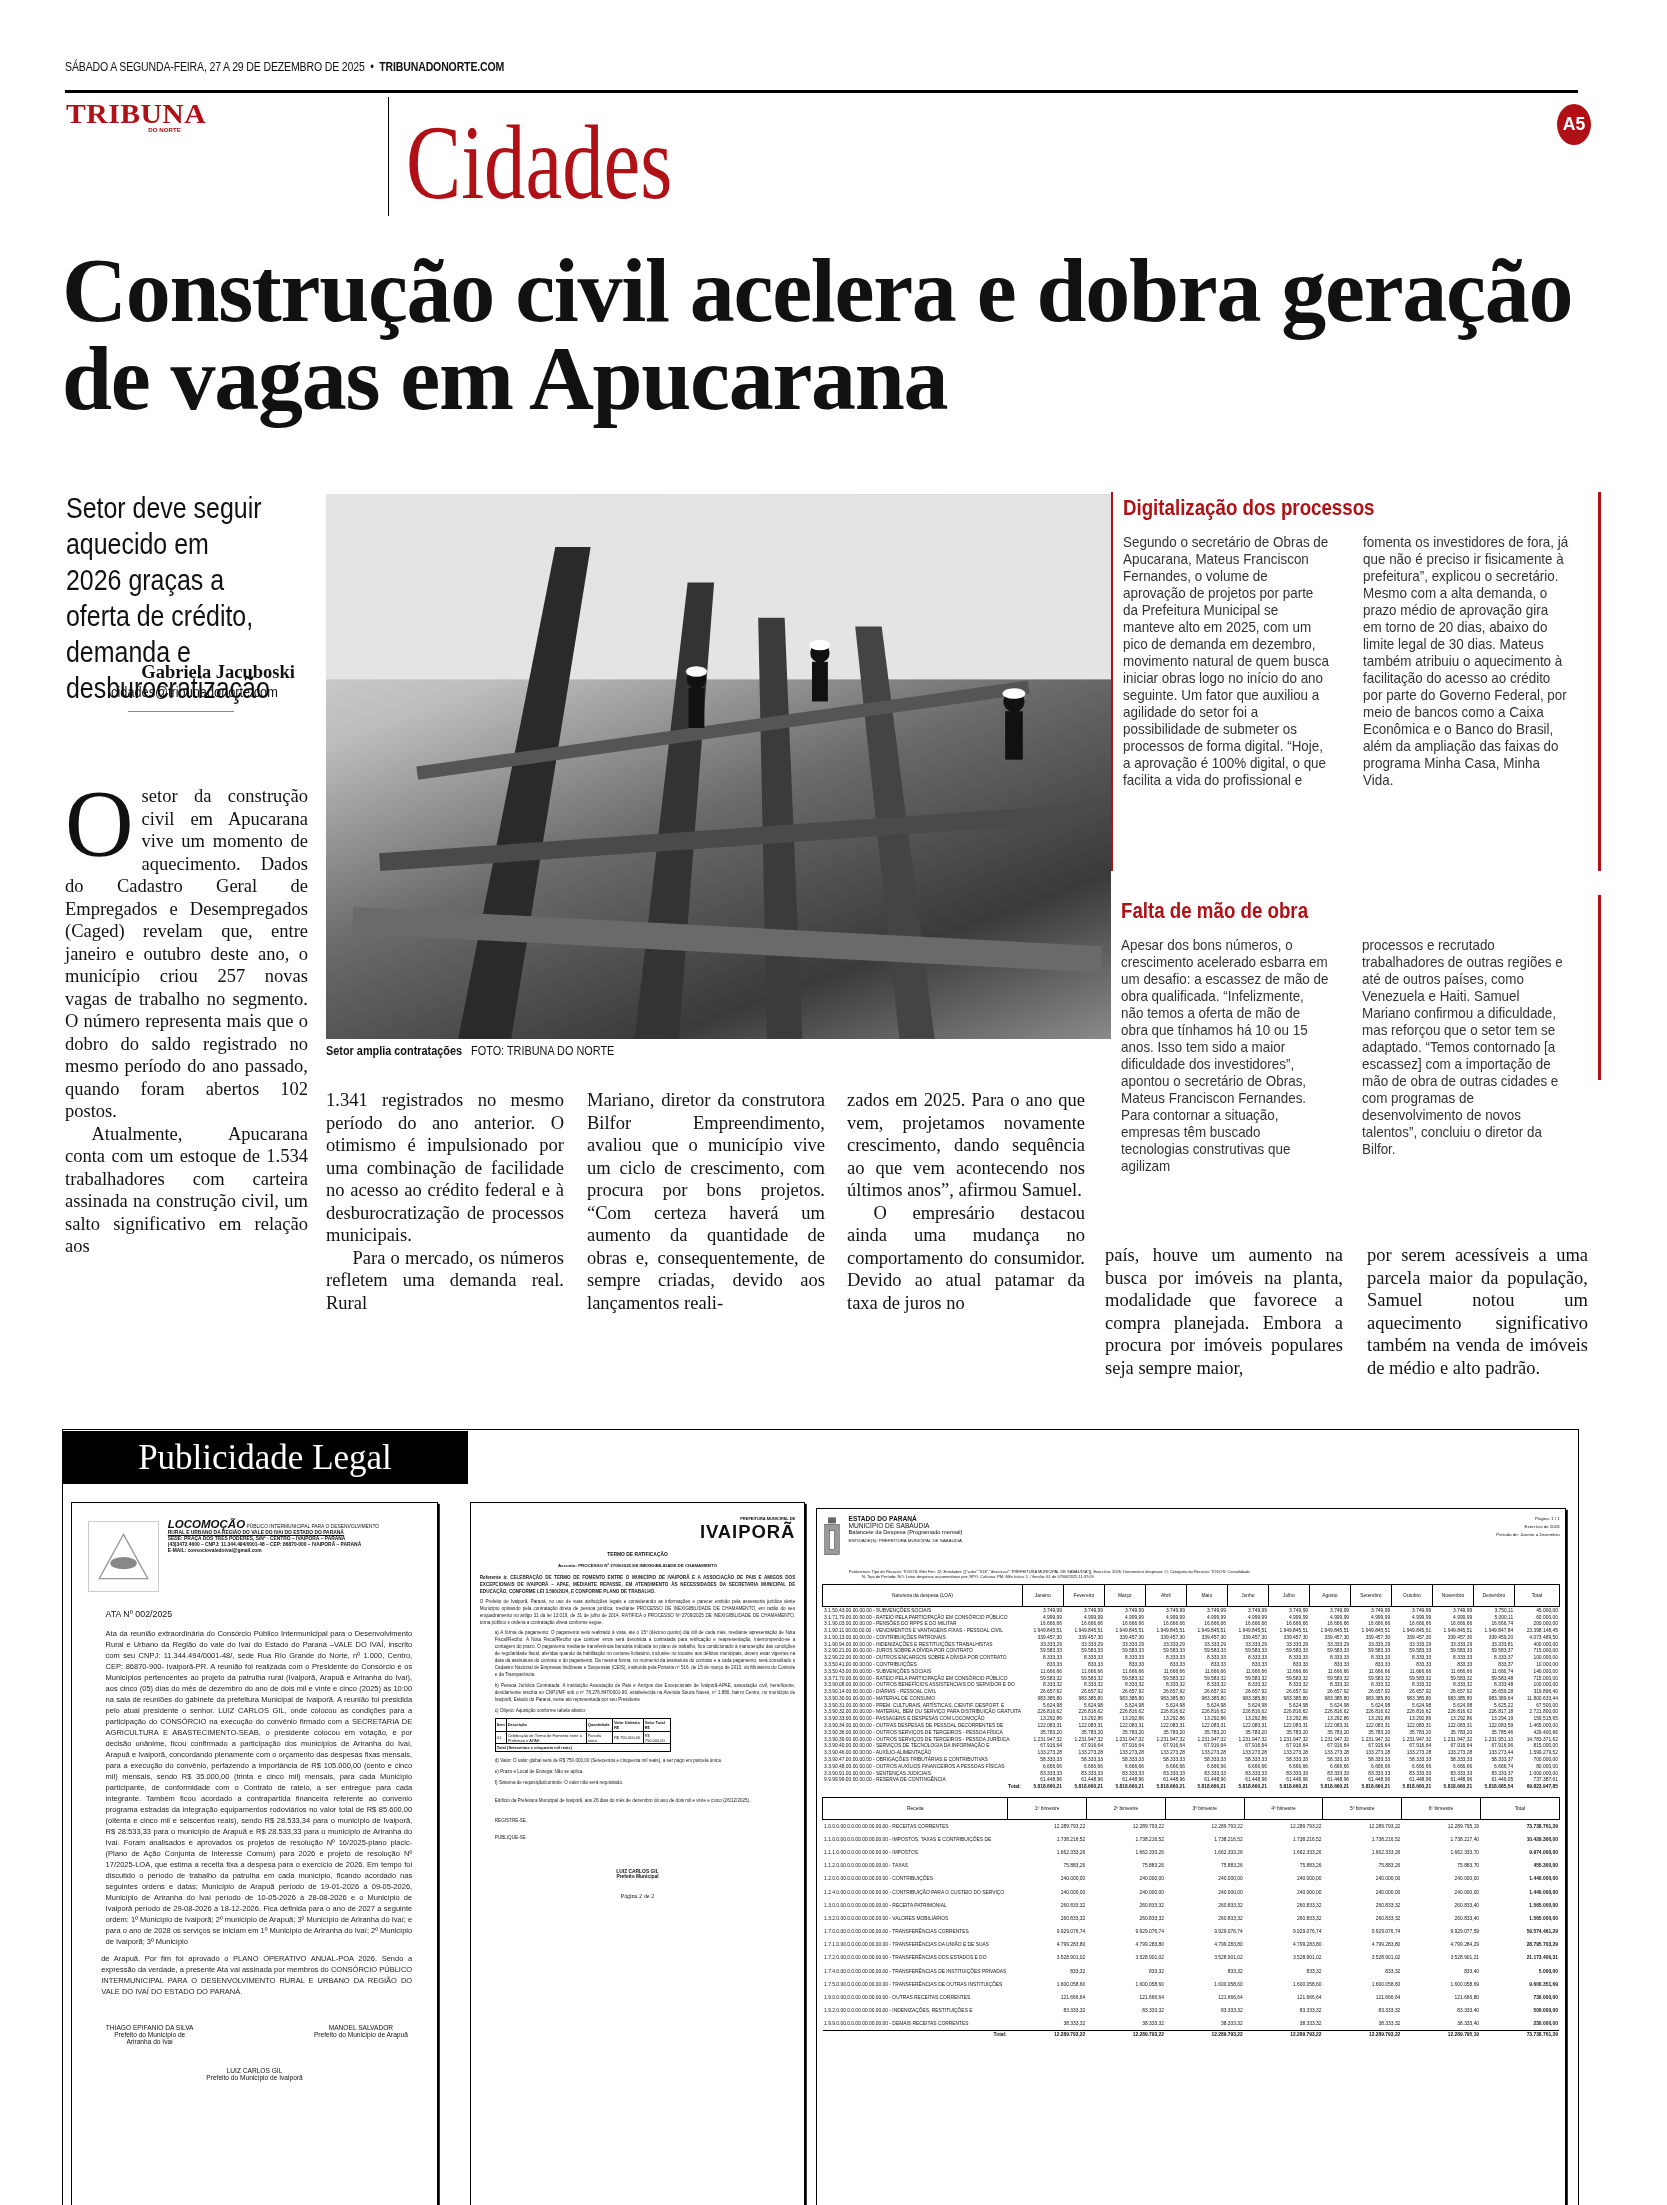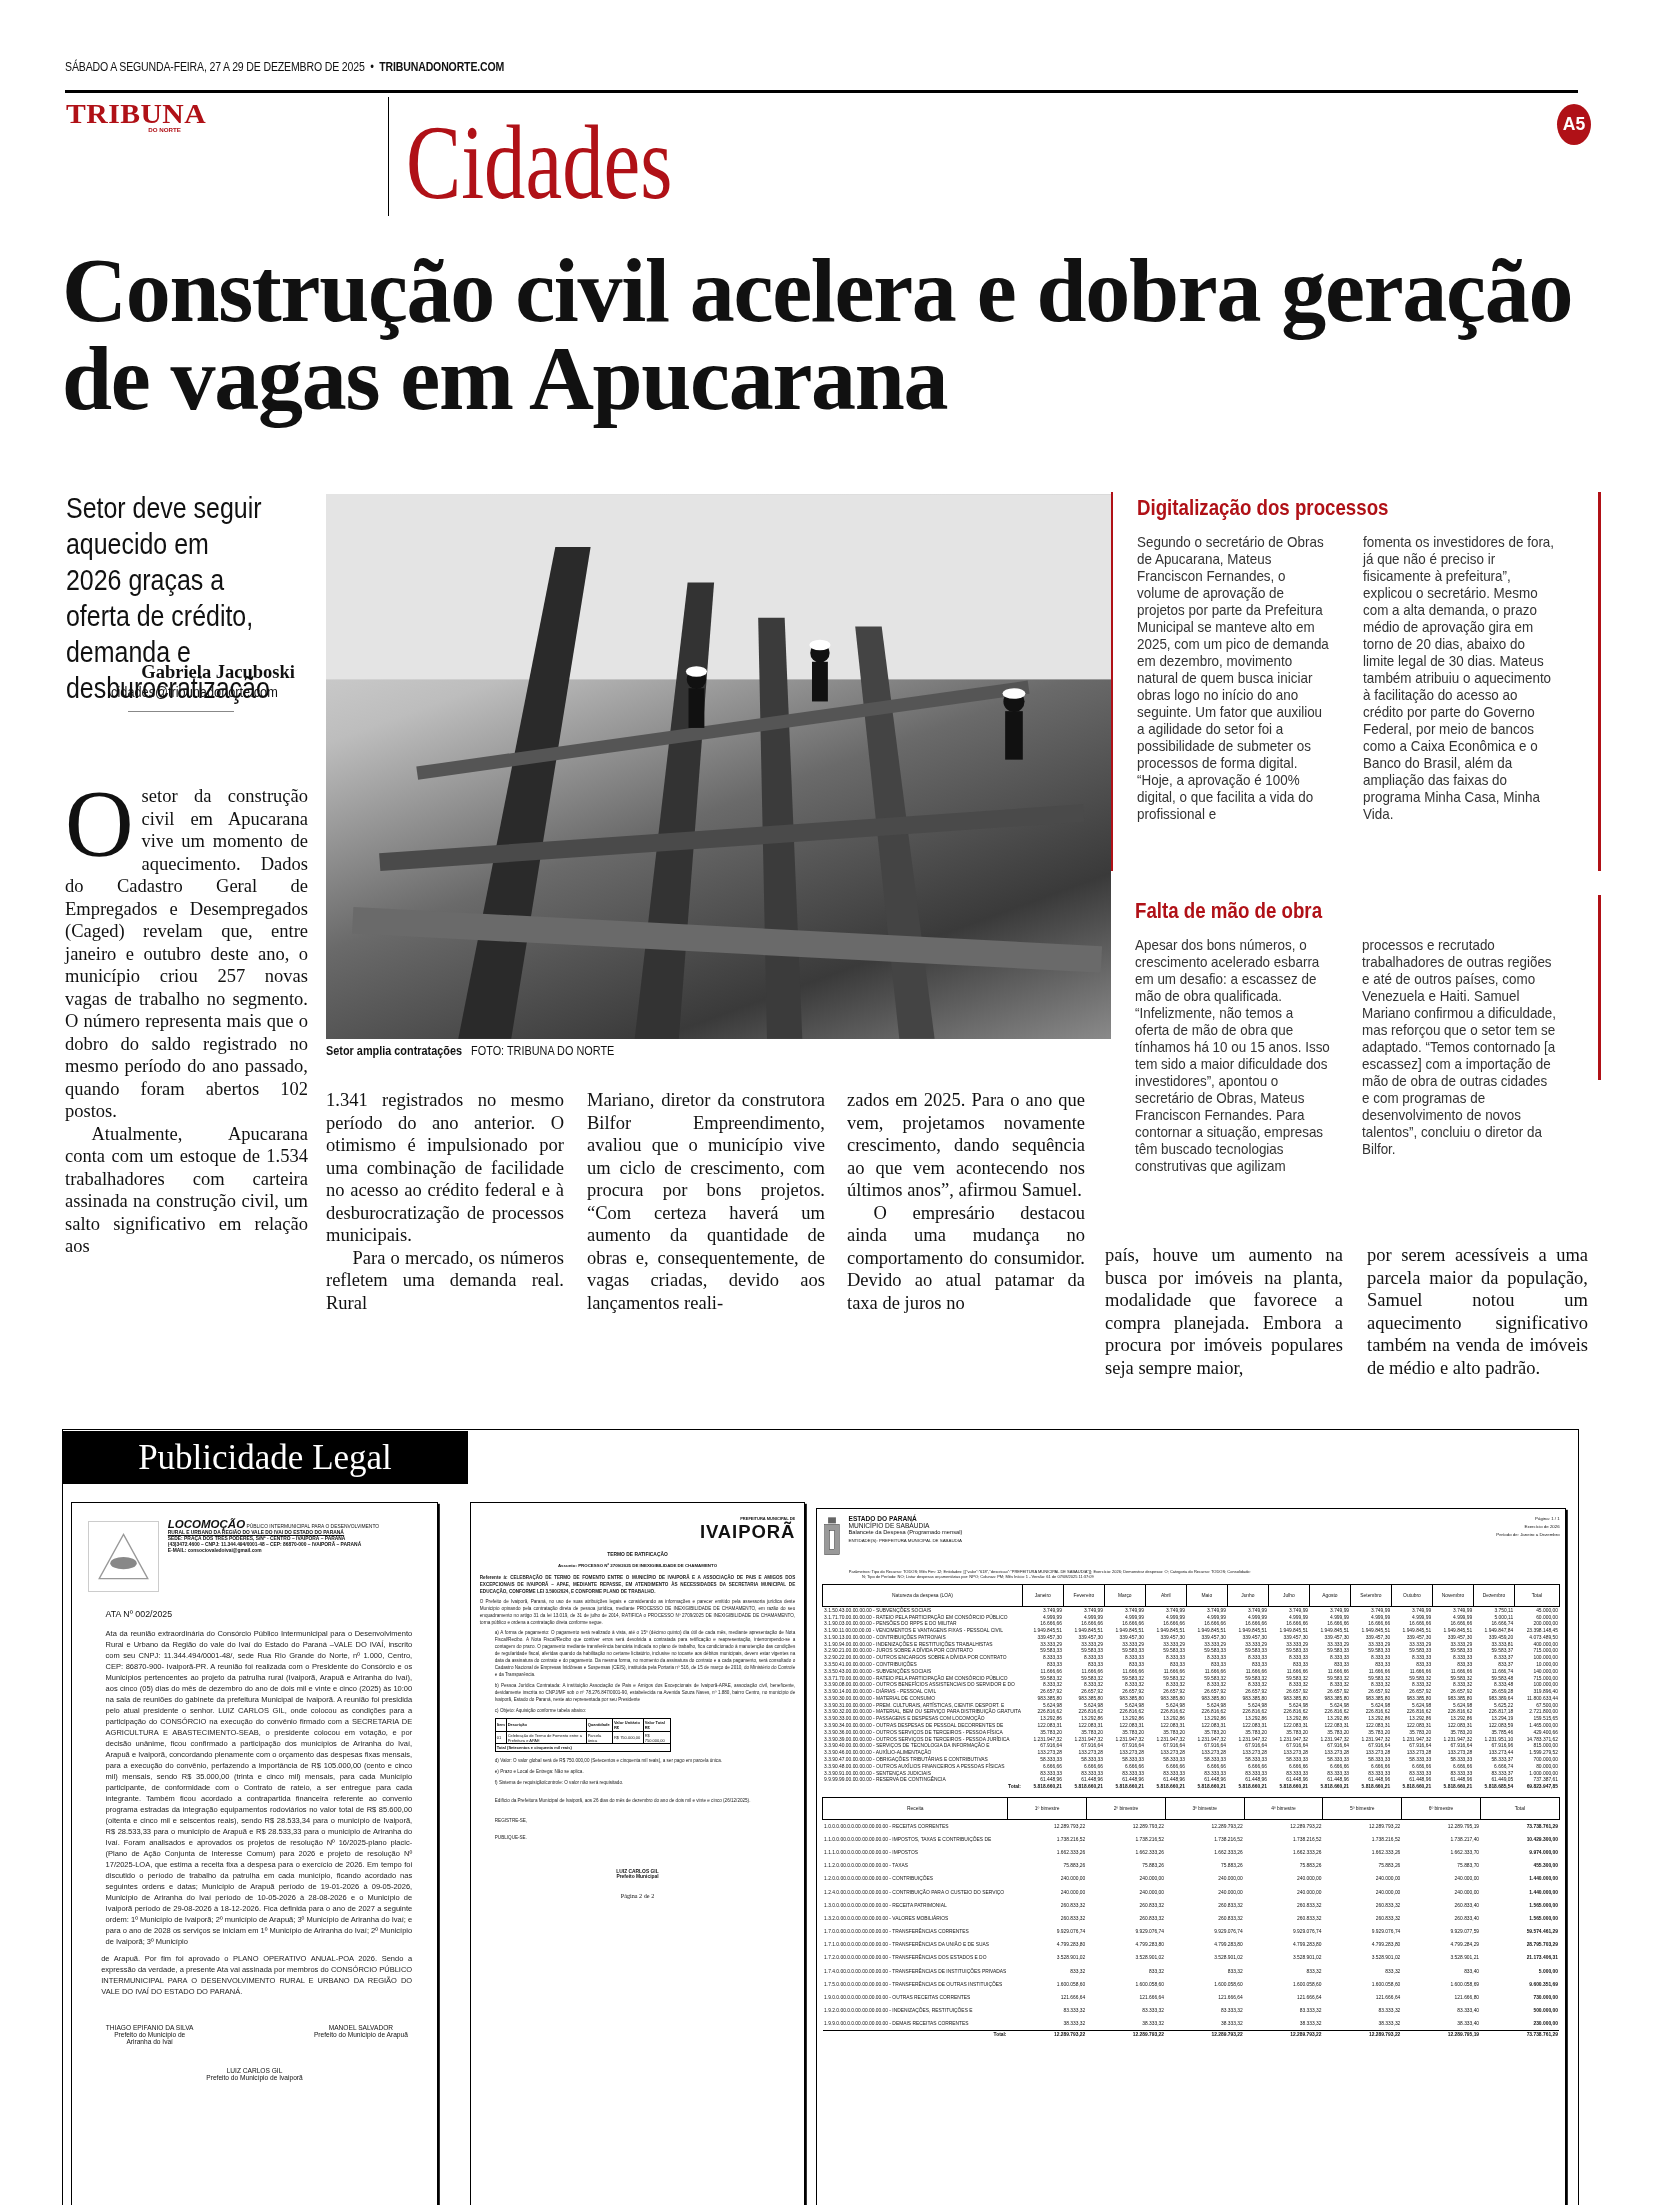--- a/index.html
+++ b/index.html
@@ -20,21 +20,21 @@
 .byline .n{font-weight:700;font-size:18.5px}
 .byline .e{font-family:"Liberation Sans",sans-serif;font-size:15px;transform:scaleX(.85)}
 .byline .r{width:106px;height:1.8px;background:#888;margin:10.6px auto 0}
 .photo{left:326px;top:494px;width:785px;height:545px;background:linear-gradient(160deg,#e8e8e8 0%,#bdbdbd 30%,#6a6a6a 55%,#3a3a3a 80%,#8a8a8a 100%);overflow:hidden}
 .caption{left:326px;top:1043px;font-family:"Liberation Sans",sans-serif;font-size:12.8px;transform:scaleX(.85);transform-origin:left}
 .caption b{font-weight:700}
 .col{font-family:"Liberation Serif",serif;font-size:18.5px;line-height:22.5px;text-align:justify;hyphens:auto}
 .col p{text-indent:26.5px}
 .col p.first{text-indent:0}
 .drop{float:left;font-size:95px;line-height:75px;margin:1.8px 8px 0 0;font-weight:400}
-.box{border-left:2.2px solid #b01117;border-right:3.5px solid #b01117;padding:0 24px}
+.box{border-left:2.2px solid #b01117;border-right:3.5px solid #b01117;padding:0 10px}
 .box h3{font-family:"Liberation Sans",sans-serif;font-weight:700;color:#b01117;font-size:22px;margin:2.6px 0 13.2px;transform:scaleX(.85);transform-origin:left}
 .box .cols{display:flex;gap:14px;font-family:"Liberation Sans",sans-serif;font-size:14.6px;line-height:17px;color:#333}
 .box .cols div{flex:1;transform:scaleX(.92);transform-origin:left}
 .legal{left:62px;top:1429px;width:1517px;height:1288px;border:1.8px solid #000}
 .legalhdr{left:62px;top:1431px;width:406px;height:53px;background:#000;color:#fff;font-family:"Liberation Serif",serif;font-size:35px;display:flex;align-items:center;justify-content:center}
 .doc{position:absolute;border:1.3px solid #000;box-shadow:1.8px 1.8px 0 #000;background:#fff;overflow:hidden}
 .doc .tx{font-family:"Liberation Sans",sans-serif;font-size:7.5px;line-height:11px;text-align:justify;color:#222}
 table{border-collapse:collapse}
 .bal td,.bal th{font-family:"Liberation Sans",sans-serif;font-size:4.9px;padding:0.9px 1.3px;text-align:right;white-space:nowrap}
 .bal th{border:0.4px solid #000;font-weight:400;text-align:center}
@@ -97,21 +97,21 @@
 
 <div class="abs col" style="left:65px;top:785px;width:243px">
   <p class="first"><span class="drop">O</span><span>setor da construção civil em Apucarana vive um momento de aquecimento. Dados do Cadastro Geral de Empregados e Desempregados (Caged) revelam que, entre janeiro e outubro deste ano, o município criou 257 novas vagas de trabalho no segmento. O número representa mais que o dobro do saldo registrado no mesmo período do ano passado, quando foram abertos 102 postos.</span></p>
   <p>Atualmente, Apucarana conta com um estoque de 1.534 trabalhadores com carteira assinada na construção civil, um salto significativo em relação aos</p>
 </div>
 <div class="abs col" style="left:326px;top:1089px;width:238px">
   <p class="first">1.341 registrados no mesmo período do ano anterior. O otimismo é impulsionado por uma combinação de facilidade no acesso ao crédito federal e à desburocratização de processos municipais.</p>
   <p>Para o mercado, os números refletem uma demanda real. Rural</p>
 </div>
 <div class="abs col" style="left:587px;top:1089px;width:238px">
-  <p class="first">Mariano, diretor da construtora Bilfor Empreendimento, avaliou que o município vive um ciclo de crescimento, com procura por bons projetos. “Com certeza haverá um aumento da quantidade de obras e, consequentemente, de vagas criadas, devido aos lançamentos reali-</p>
+  <p class="first">Mariano, diretor da construtora Bilfor Empreendimento, avaliou que o município vive um ciclo de crescimento, com procura por bons projetos. “Com certeza haverá um aumento da quantidade de obras e, consequentemente, de sempre criadas, devido aos lançamentos reali-</p>
 </div>
 <div class="abs col" style="left:847px;top:1089px;width:238px">
   <p class="first">zados em 2025. Para o ano que vem, projetamos novamente crescimento, dando sequência ao que vem acontecendo nos últimos anos”, afirmou Samuel.</p>
   <p>O empresário destacou ainda uma mudança no comportamento do consumidor. Devido ao atual patamar da taxa de juros no</p>
 </div>
 <div class="abs col" style="left:1105px;top:1244px;width:238px">
   <p class="first">país, houve um aumento na busca por imóveis na planta, modalidade que favorece a compra planejada. Embora a procura por imóveis populares seja sempre maior,</p>
 </div>
 <div class="abs col" style="left:1367px;top:1244px;width:221px">
   <p class="first">por serem acessíveis a uma parcela maior da população, Samuel notou um aquecimento significativo também na venda de imóveis de médio e alto padrão.</p>

